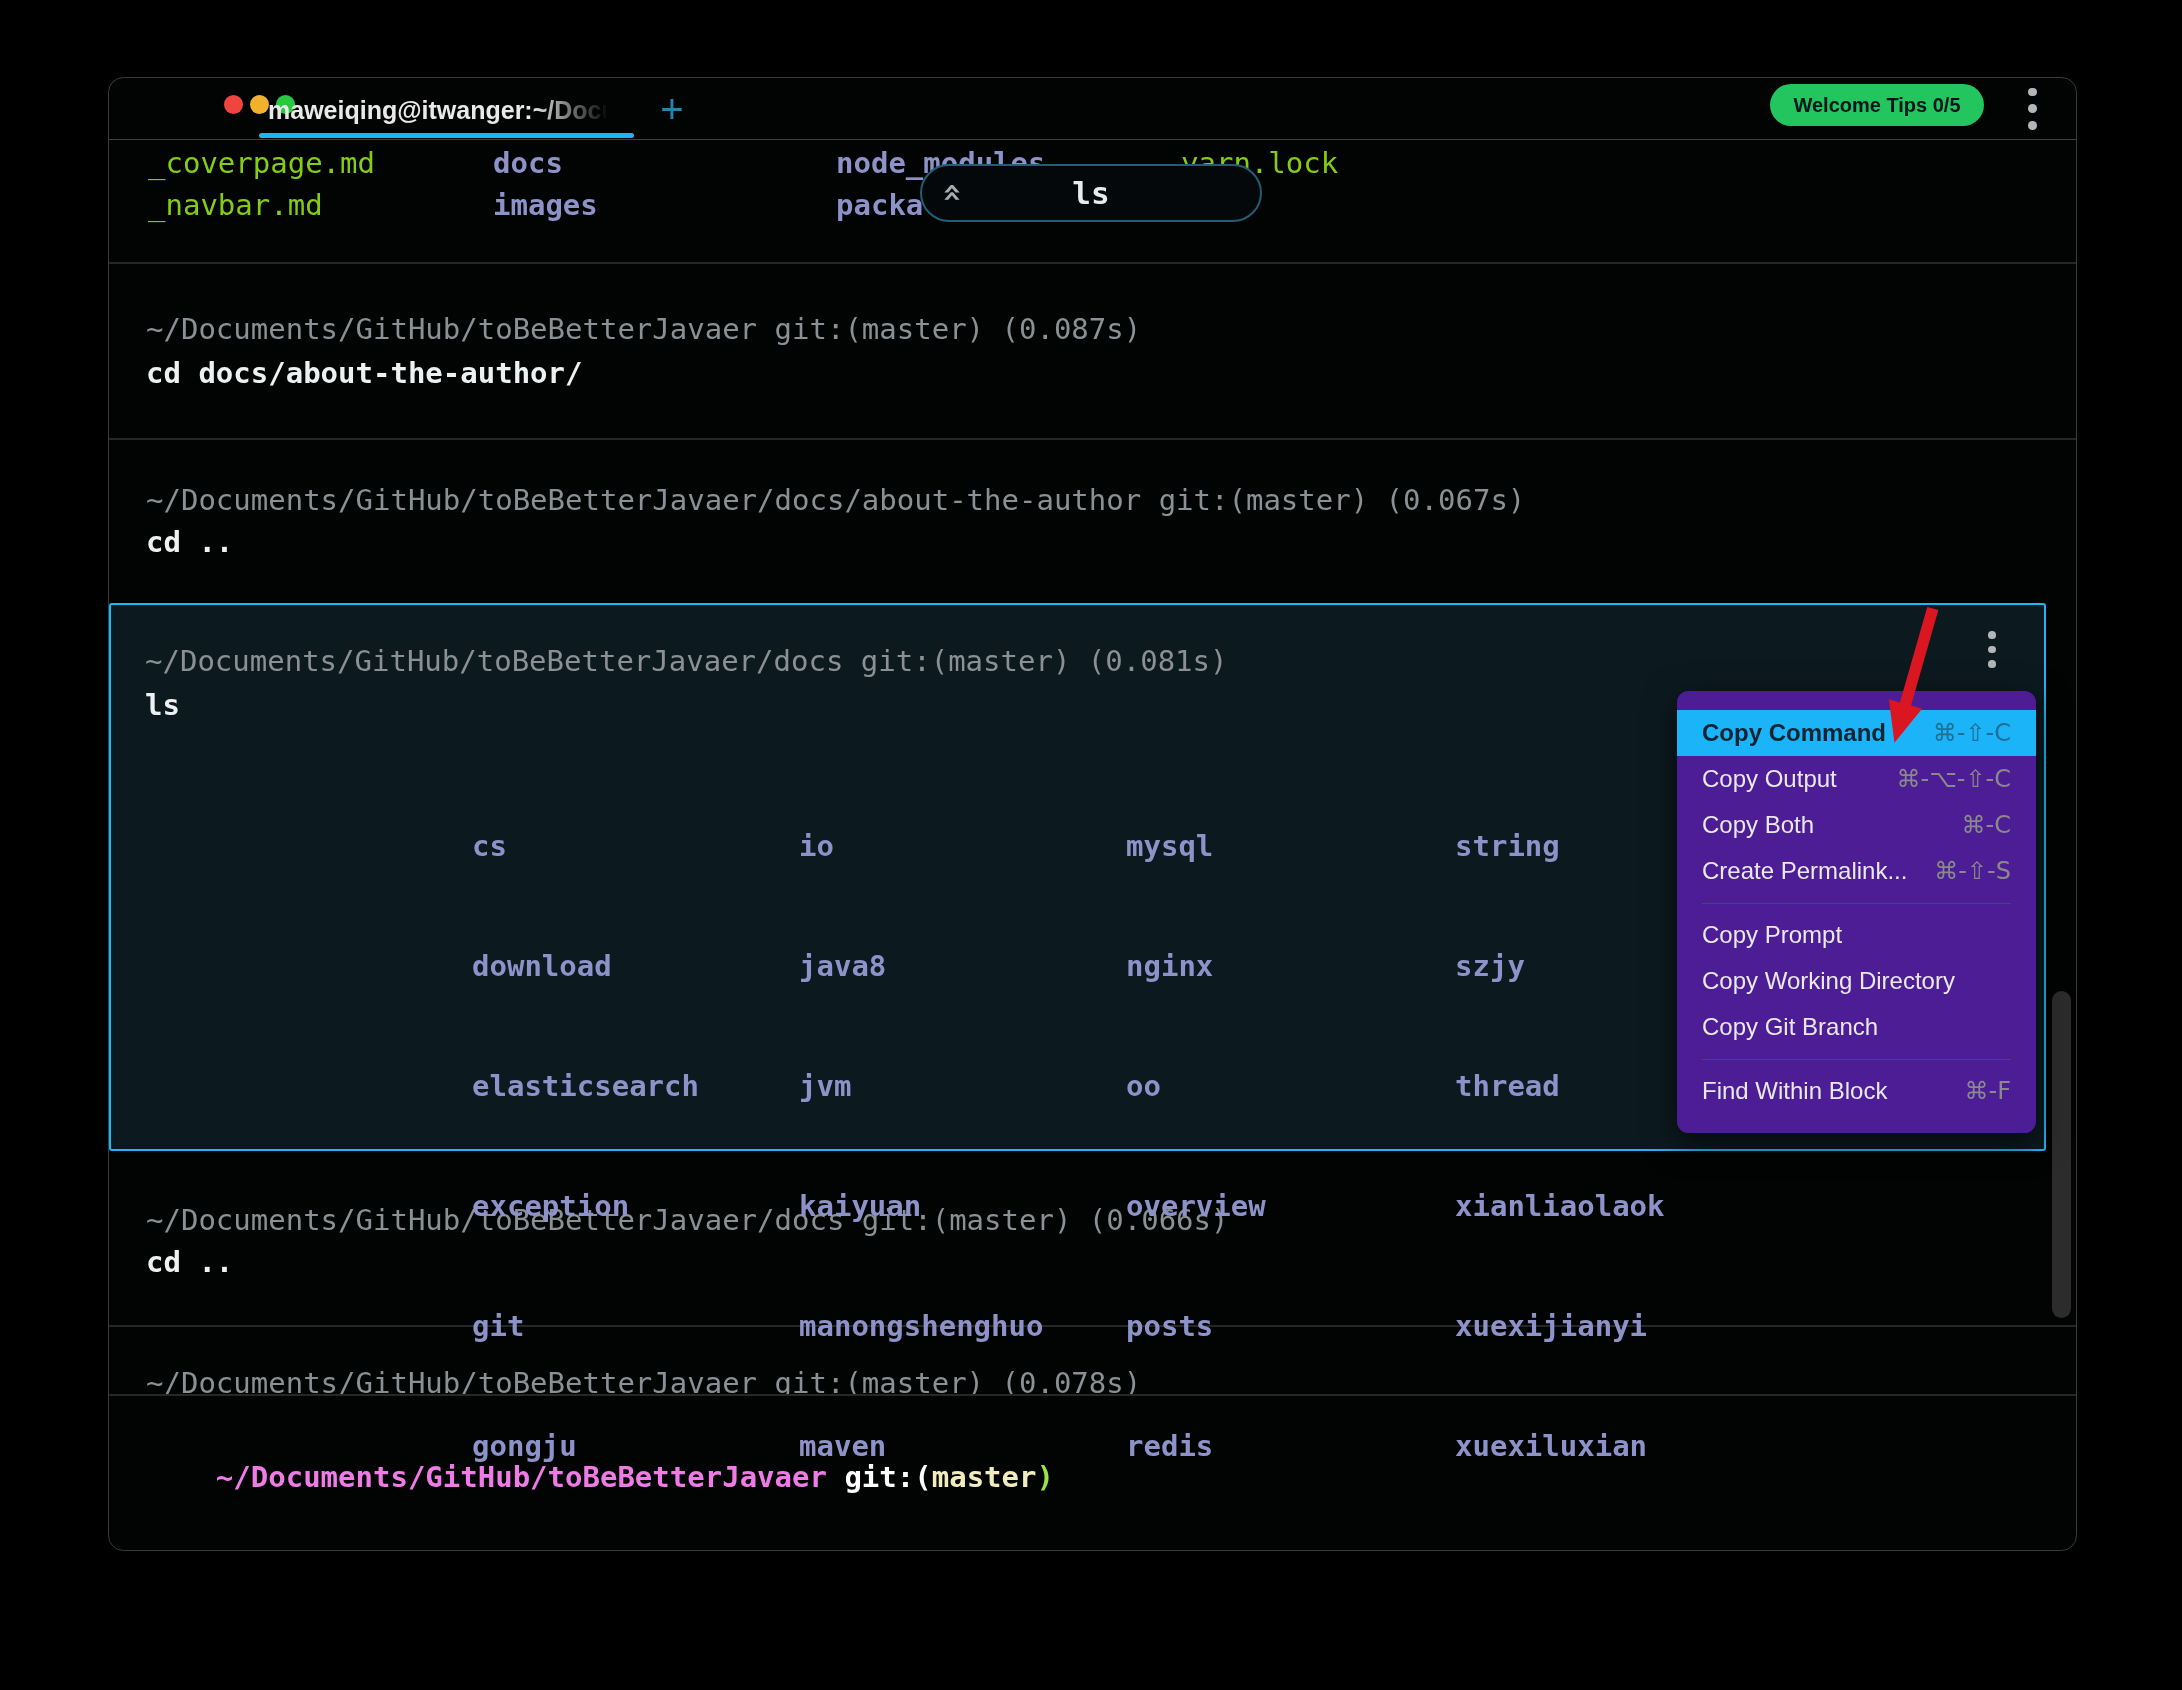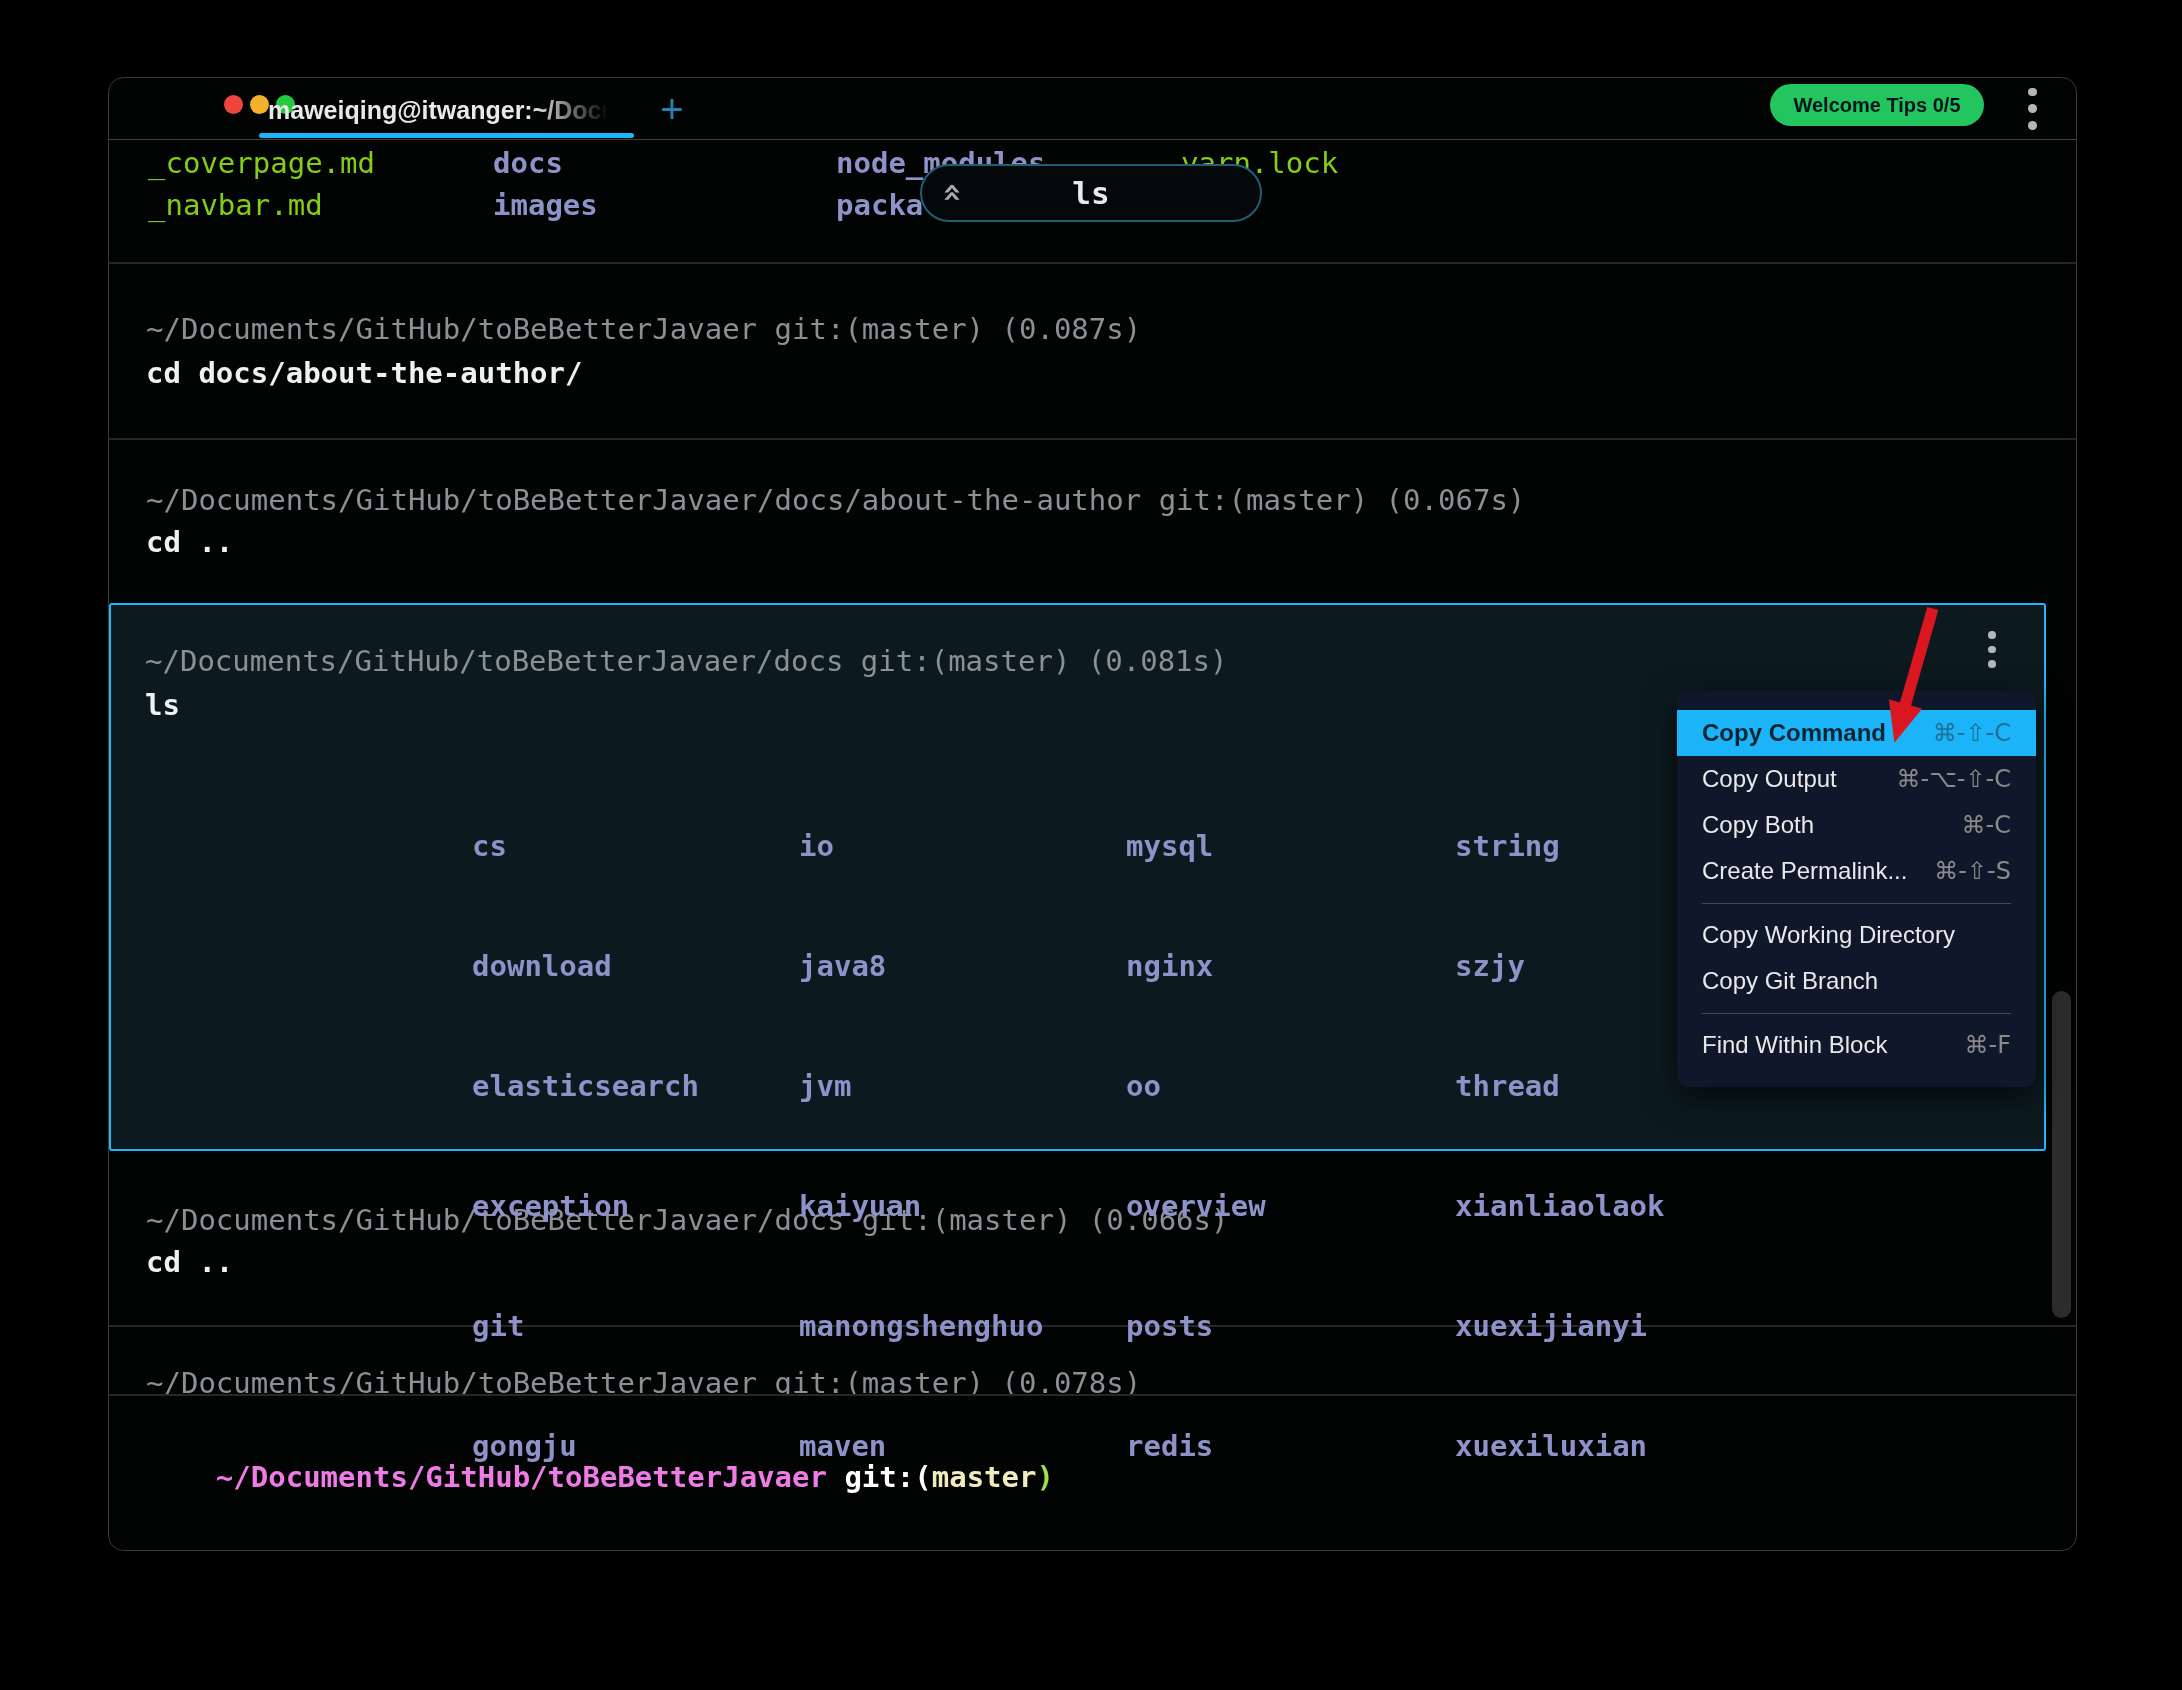--- a/index.html
+++ b/index.html
@@ -39,21 +39,21 @@
             color:#a7adb0;font-size:33px;font-weight:bold;transform:rotate(90deg);
             font-family:"DejaVu Sans Mono",monospace;}
   .pill-label{position:absolute;left:0;top:5.8px;width:100%;text-align:center;color:#e8ebec;
               font-weight:bold;font-family:"DejaVu Sans Mono",monospace;font-size:31px;line-height:42px;}
   
   .sel-block{position:absolute;left:0;top:525px;width:1937px;height:548px;box-sizing:border-box;
              background:#0c1a20;border:2.9px solid #1db7f9;border-radius:2.9px;z-index:5;}
   .ls-col{position:absolute;top:141px;}
   .ls-col div{height:40px;line-height:40px;}
   
-  .menu{position:absolute;left:1568px;top:613px;width:359px;background:#0f172a;border-radius:11.5px;
+  .menu{position:absolute;left:1568px;top:613px;width:359px;background:#4c1d95;border-radius:11.5px;
         padding:19px 0;box-shadow:0 9.6px 33px rgba(0,0,0,.65);z-index:40;}
   .mi{height:46px;line-height:46px;padding:0 25px;display:flex;justify-content:space-between;
       font-size:24px;color:#e9e9e9;}
   .mi .sc{color:#8a8a8a;font-family:"DejaVu Sans",sans-serif;}
   .mi.hl{background:#1cb4f8;color:#0a2433;font-weight:bold;}
   .mi.hl .sc{color:#1f6f96;font-weight:normal;}
   .menu-div{height:1px;background:#4a4a4a;margin:8.6px 25px;}
   
   .scrollbar{position:absolute;left:1943px;top:913px;width:19px;height:327px;border-radius:9.6px;
              background:#2c2c2c;z-index:30;}
@@ -194,20 +194,24 @@
     <div class="mi">
       <span>Copy Both</span>
       <span class="sc">⌘-C</span>
     </div>
     <div class="mi">
       <span>Create Permalink...</span>
       <span class="sc">⌘-⇧-S</span>
     </div>
     <div class="menu-div"></div>
     <div class="mi">
+      <span>Copy Prompt</span>
+      <span class="sc"></span>
+    </div>
+    <div class="mi">
       <span>Copy Working Directory</span>
       <span class="sc"></span>
     </div>
     <div class="mi">
       <span>Copy Git Branch</span>
       <span class="sc"></span>
     </div>
     <div class="menu-div"></div>
     <div class="mi">
       <span>Find Within Block</span>

